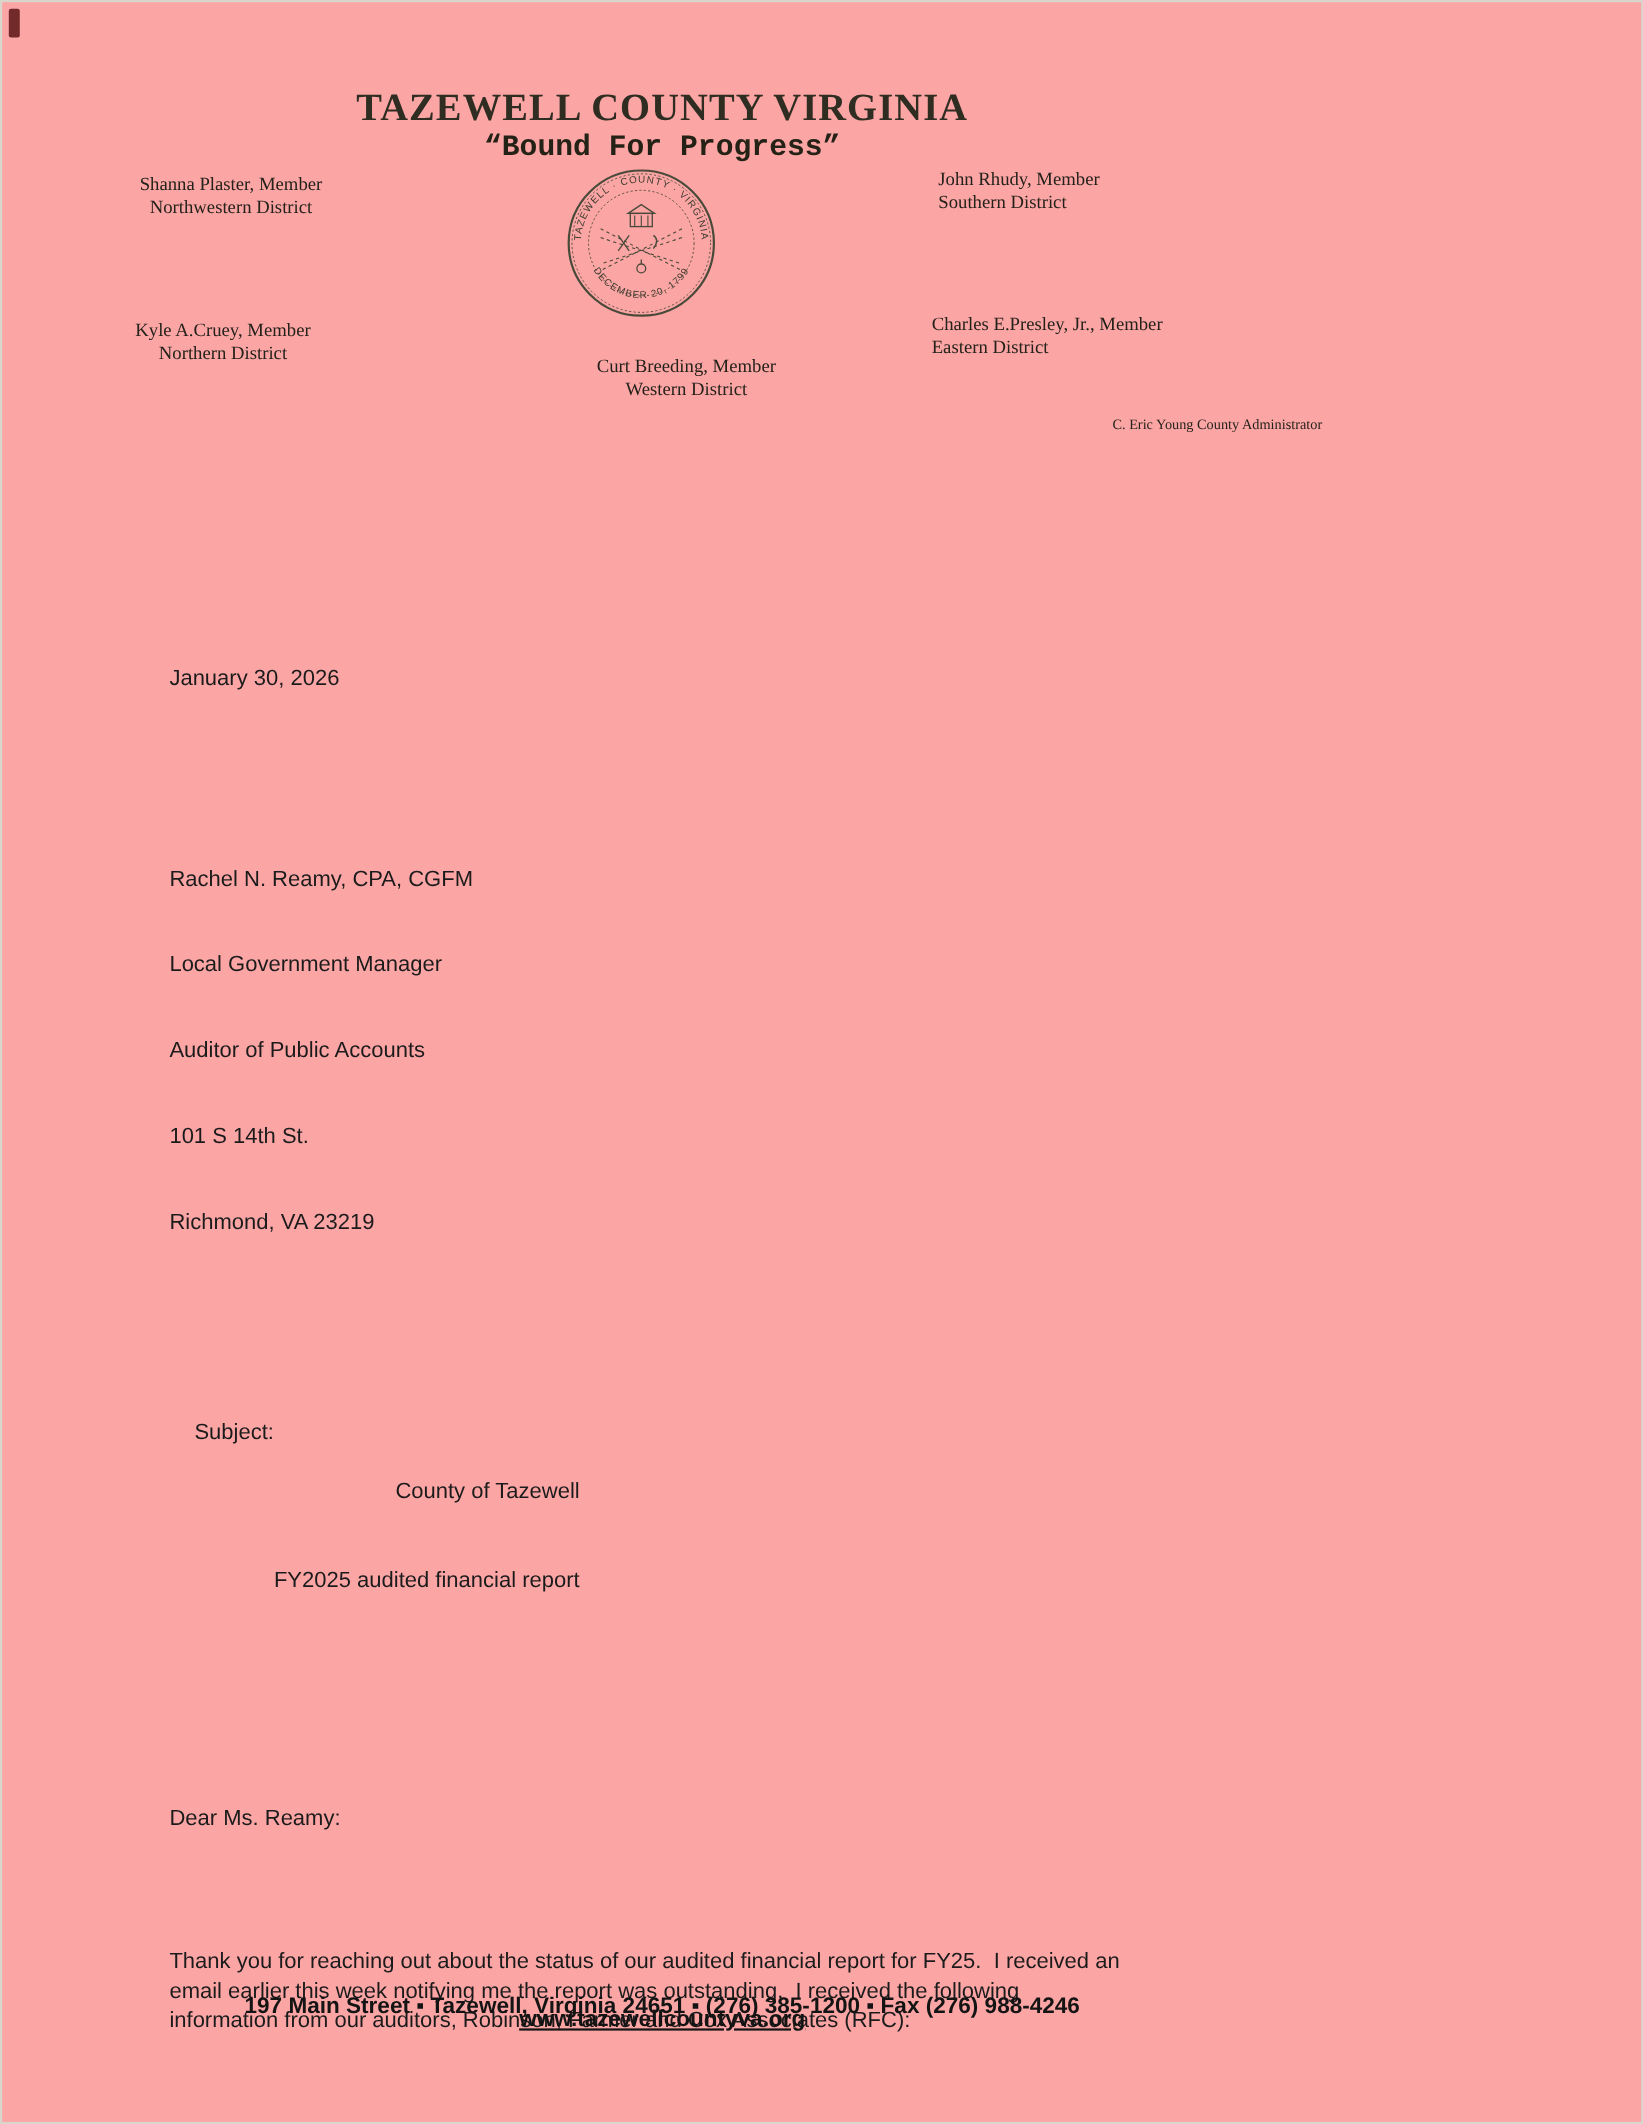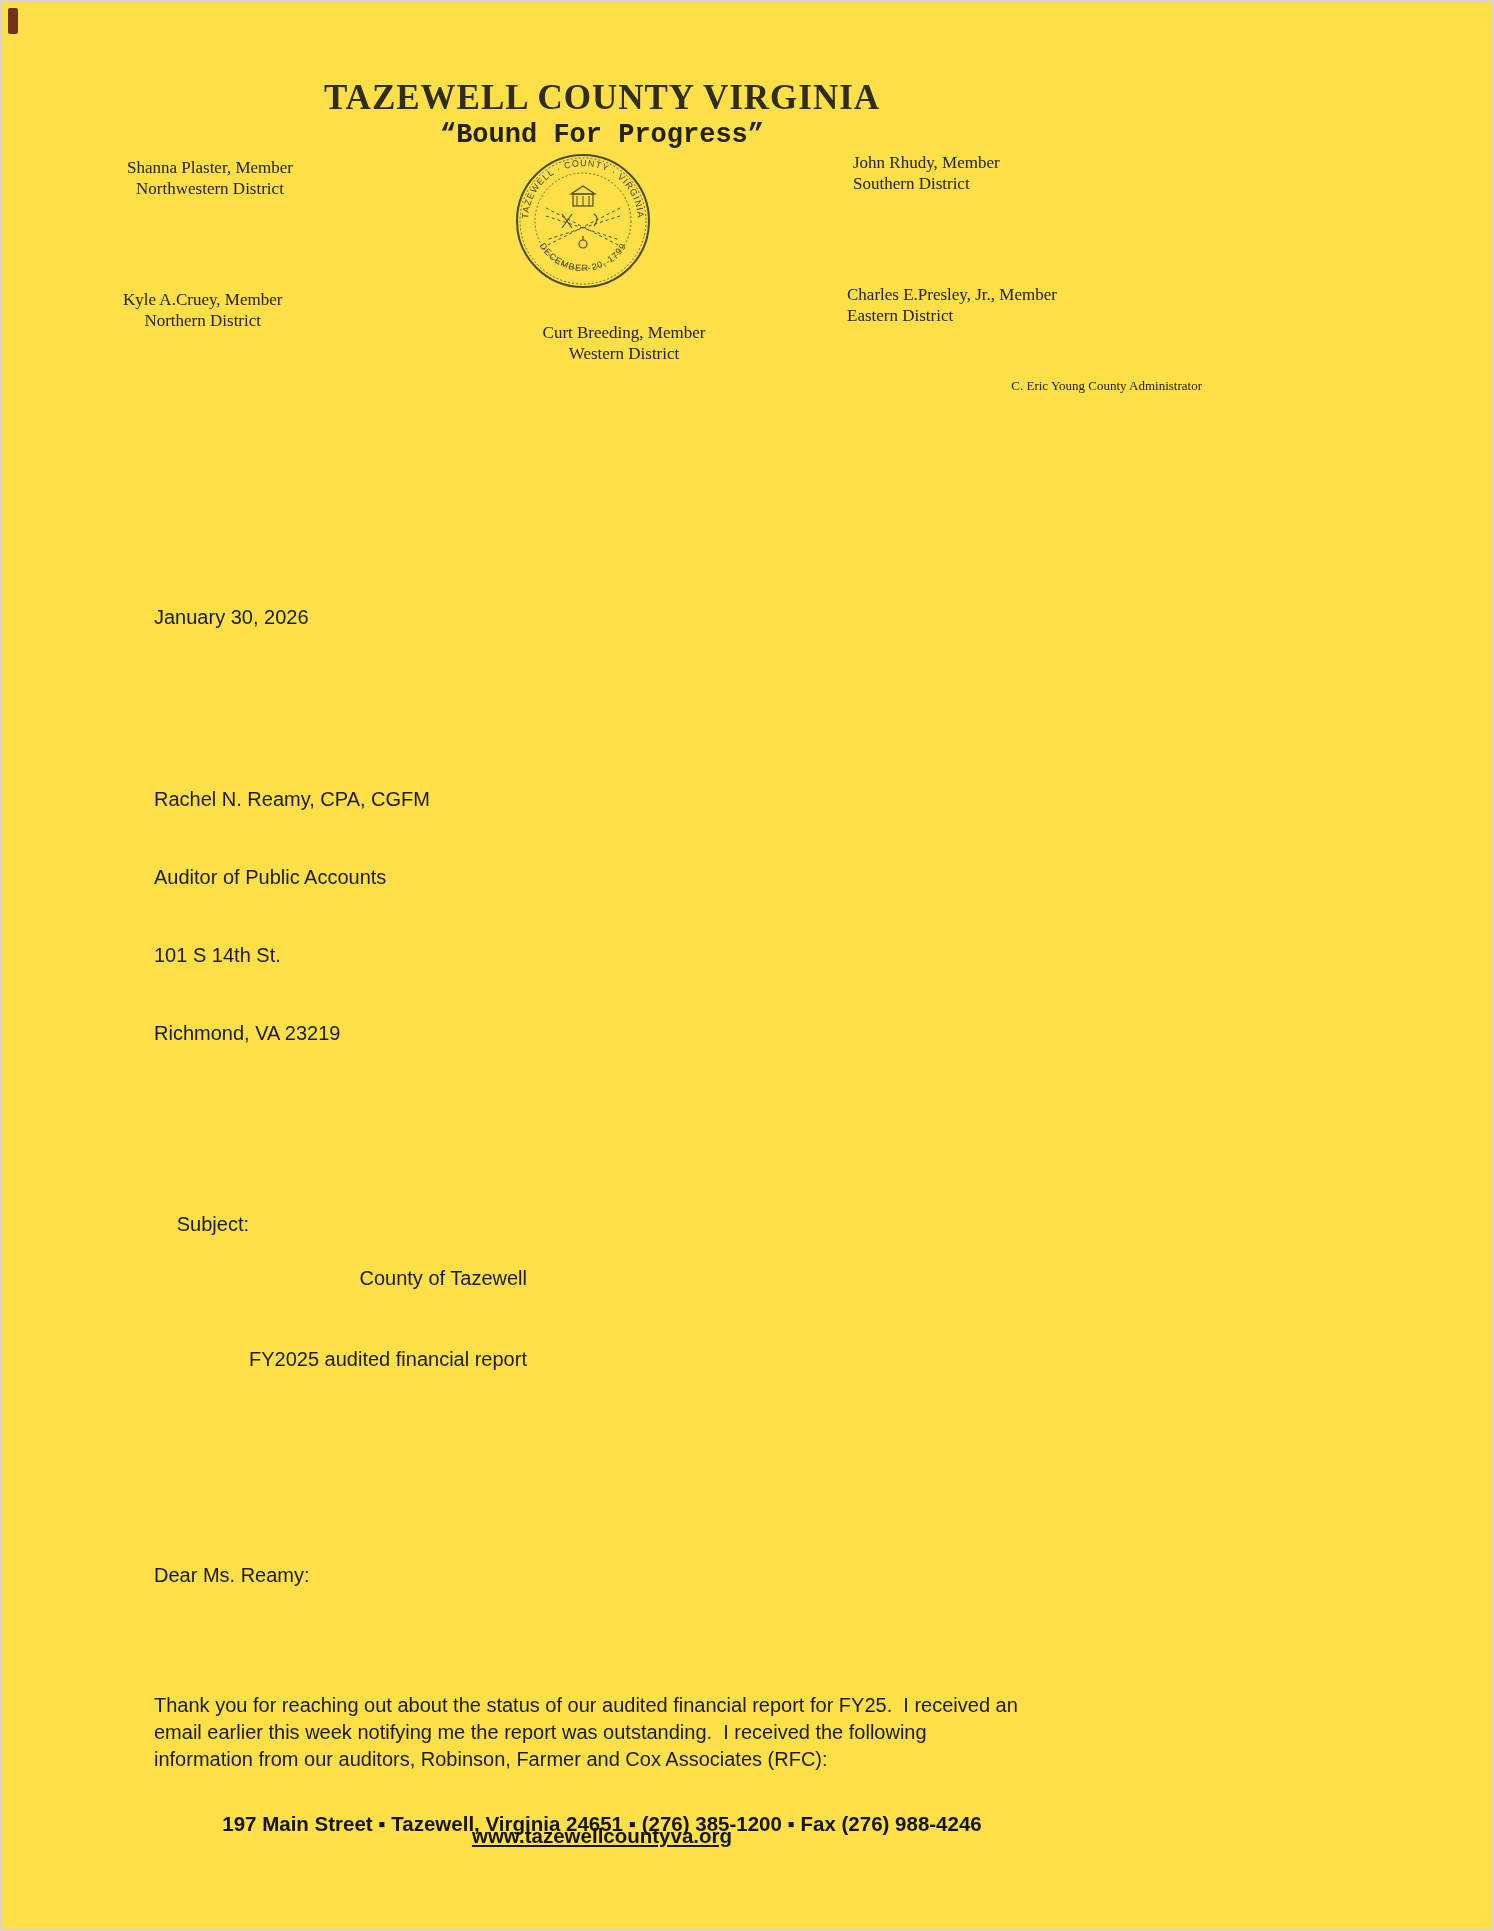--- a/index.html
+++ b/index.html
@@ -4,21 +4,21 @@
 <style>
   * { margin: 0; padding: 0; box-sizing: border-box; }
   html, body { background: #e9e9e9; }
   body { font-family: "Liberation Sans", sans-serif; }
 
   .page {
     position: relative;
     width: 1494px;
     height: 1931px;
     margin: 0 auto;
-    background: #fde047;
+    background: #fca5a5;
     color: #1d1d1d;
     border: 2px solid #d8d6cc;
     overflow: hidden;
   }
 
   .scan-mark {
     position: absolute;
     left: 6px; top: 6px;
     width: 10px; height: 26px;
     background: #5a1414;
@@ -179,20 +179,21 @@
       <span>C. Eric Young</span>
       <span class="district">County Administrator</span>
     </div>
   </div>
 
   <div class="letter-body">
     <p class="date-line">January 30, 2026</p>
 
     <div class="recipient-block">
       <div>Rachel N. Reamy, CPA, CGFM</div>
+      <div>Local Government Manager</div>
       <div>Auditor of Public Accounts</div>
       <div>101 S 14th St.</div>
       <div>Richmond, VA 23219</div>
     </div>
 
     <div class="subject-block">
       <div class="subject-label">Subject:</div>
       <div>
         <div>County of Tazewell</div>
         <div>FY2025 audited financial report</div>

